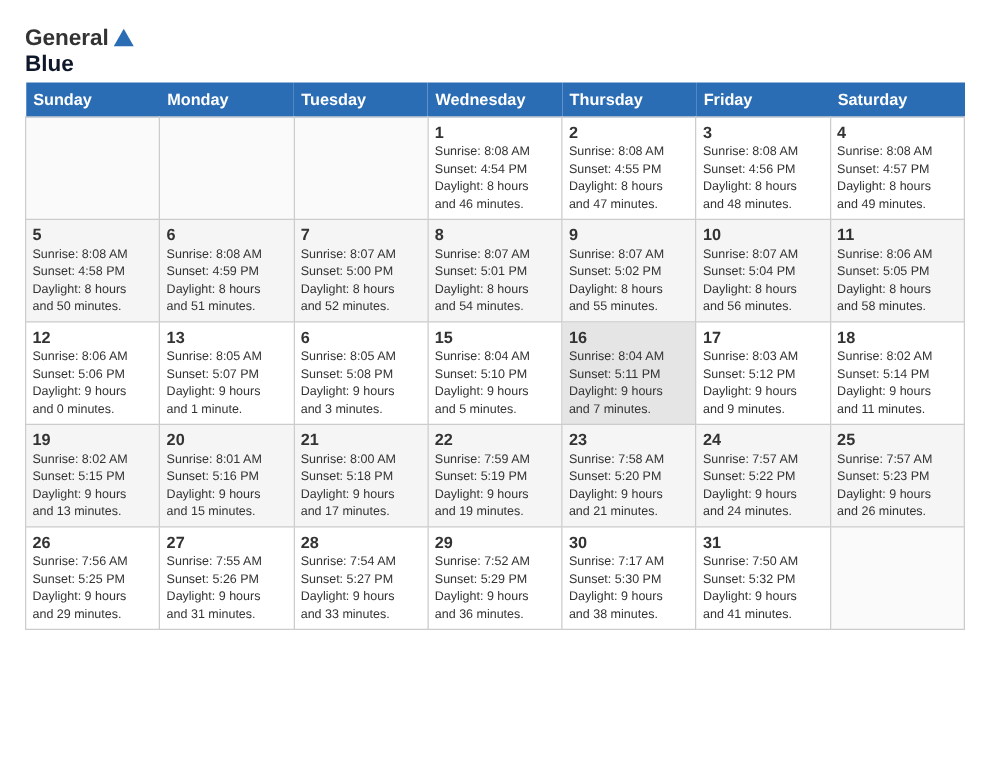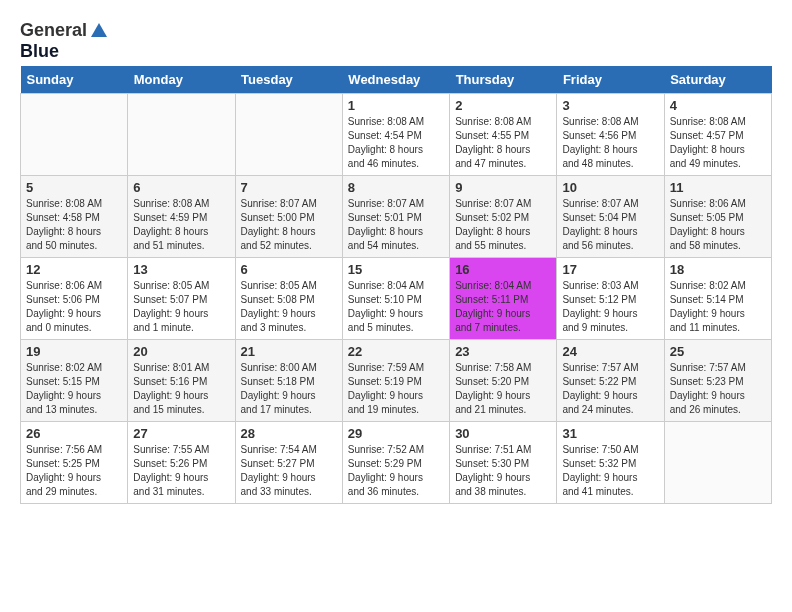--- a/index.html
+++ b/index.html
@@ -225,21 +225,21 @@
 Daylight: 9 hours
 and 3 minutes.</div>
         </td>
         <td style="background: rgb(255, 255, 255);">
           <span class="day-num">15</span>
           <div class="day-detail" style="white-space: pre-line;">Sunrise: 8:04 AM
 Sunset: 5:10 PM
 Daylight: 9 hours
 and 5 minutes.</div>
         </td>
-        <td style="background: #d946ef;">
+        <td style="background: #e5e5e5;">
           <span class="day-num">16</span>
           <div class="day-detail" style="white-space: pre-line;">Sunrise: 8:04 AM
 Sunset: 5:11 PM
 Daylight: 9 hours
 and 7 minutes.</div>
         </td>
         <td style="background: rgb(255, 255, 255);">
           <span class="day-num">17</span>
           <div class="day-detail" style="white-space: pre-line;">Sunrise: 8:03 AM
 Sunset: 5:12 PM
@@ -329,21 +329,21 @@
         </td>
         <td style="background: rgb(255, 255, 255);">
           <span class="day-num">29</span>
           <div class="day-detail" style="white-space: pre-line;">Sunrise: 7:52 AM
 Sunset: 5:29 PM
 Daylight: 9 hours
 and 36 minutes.</div>
         </td>
         <td style="background: rgb(255, 255, 255);">
           <span class="day-num">30</span>
-          <div class="day-detail" style="white-space: pre-line;">Sunrise: 7:51 AM
+          <div class="day-detail" style="white-space: pre-line;">Sunrise: 7:17 AM
 Sunset: 5:30 PM
 Daylight: 9 hours
 and 38 minutes.</div>
         </td>
         <td style="background: rgb(255, 255, 255);">
           <span class="day-num">31</span>
           <div class="day-detail" style="white-space: pre-line;">Sunrise: 7:50 AM
 Sunset: 5:32 PM
 Daylight: 9 hours
 and 41 minutes.</div>

